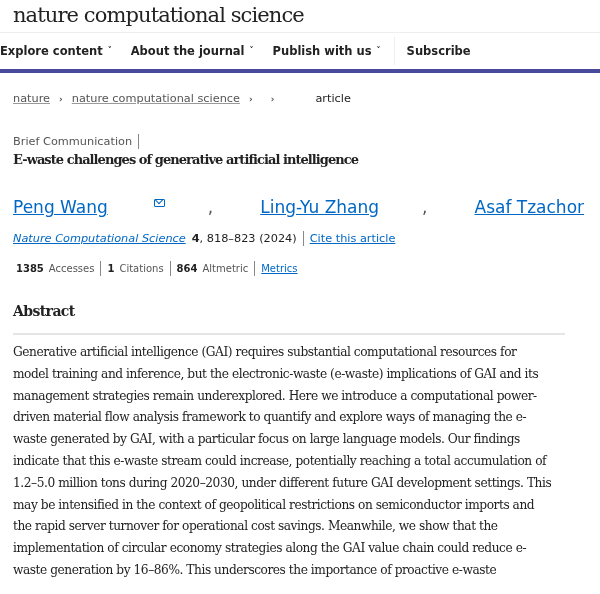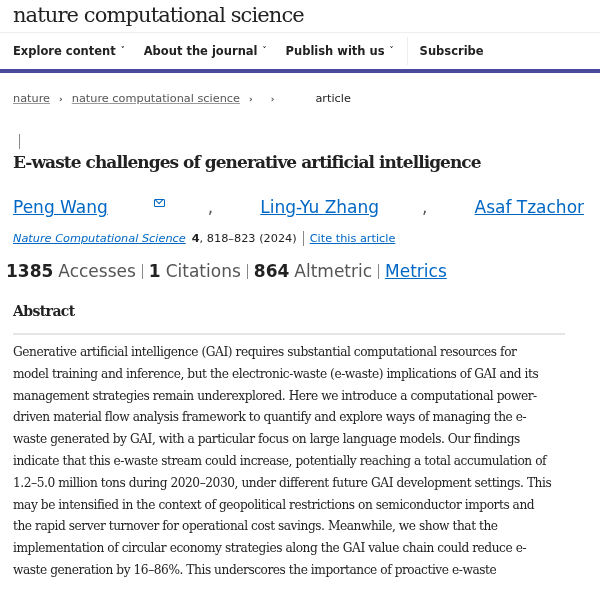--- a/index.html
+++ b/index.html
@@ -2,48 +2,48 @@
 <html><head>
   <meta charset="utf-8">
   <style>
     * { box-sizing: border-box; margin: 0; padding: 0; }
     html, body { width: 600px; height: 594px; overflow: hidden; background: #ffffff; }
     body { font-family: "DejaVu Sans", sans-serif; color: #222222; position: relative; }
 
     .site-header { height: 33px; border-bottom: 1px solid #eeeeee; padding-left: 13px; }
     .brand { font-family: "DejaVu Serif", serif; font-size: 21px; letter-spacing: -0.9px; color: #222; line-height: 30px; white-space: nowrap; }
 
-    .nav { height: 40px; display: flex; align-items: center; padding-left: 13px; border-bottom: 4px solid #4a4a9c; }
+    .nav { height: 40px; display: flex; align-items: center; padding-left: 0; border-bottom: 4px solid #4a4a9c; }
     .nav-item { font-size: 11.5px; font-weight: bold; color: #222; display: flex; align-items: center; margin-right: 19px; cursor: pointer; white-space: nowrap; }
     .nav-item .chev { font-size: 8px; margin-left: 5px; display: inline-block; transform: translateY(-1px); }
     .nav-sep { width: 1px; height: 28px; background: #eeeeee; margin-right: 12px; margin-left: -6px; }
 
     .breadcrumbs { position: absolute; top: 92px; left: 13px; font-size: 11.3px; color: #555; white-space: nowrap; display: flex; align-items: center; }
     .breadcrumbs a { color: #555; text-decoration: underline; text-decoration-color: #999; }
     .breadcrumbs .sep { font-size: 9px; margin: 0 9px; color: #555; font-weight: bold; }
     .breadcrumbs .current { color: #222; margin-left: 32px; }
 
     .meta-line { position: absolute; top: 134px; left: 13px; font-size: 11.3px; color: #555; white-space: nowrap; display: flex; align-items: center; }
     .vsep { display: inline-block; width: 1px; height: 15px; background: #888; margin: 0 6px; }
 
-    .title { position: absolute; top: 152px; left: 13px; font-family: "DejaVu Serif", serif; font-weight: bold; font-size: 17px; letter-spacing: -0.95px; color: #222; white-space: nowrap; }
+    .title { position: absolute; top: 152px; left: 13px; font-family: "DejaVu Serif", serif; font-weight: bold; font-size: 13px; letter-spacing: -0.95px; color: #222; white-space: nowrap; }
 
     .authors { position: absolute; top: 197px; left: 13px; font-size: 17px; color: #555; white-space: nowrap; display: flex; align-items: center; gap: 43px; }
     .authors a { color: #0067c5; text-decoration: underline; }
     .mail { display: inline-block; width: 11px; height: 8px; border: 1.4px solid #0067c5; border-radius: 1px; position: relative; margin-left: 3px; transform: translateY(-4px); }
     .mail::after { content: ""; position: absolute; left: 1px; top: -3px; width: 5px; height: 5px; border-right: 1.4px solid #0067c5; border-bottom: 1.4px solid #0067c5; transform: rotate(45deg); }
     .comma { margin-right: 4px; }
     .amp { margin: 0 5px; }
 
     .citation { position: absolute; top: 231px; left: 13px; font-size: 11.3px; color: #222; white-space: nowrap; display: flex; align-items: center; }
     .citation a { color: #0067c5; text-decoration: underline; }
     .citation .journal { font-style: italic; }
     .citation .vol { font-weight: bold; margin-left: 6px; }
 
-    .metrics { position: absolute; top: 261px; left: 6px; font-size: 17px; color: #555; white-space: nowrap; display: flex; align-items: center; }
+    .metrics { position: absolute; top: 261px; left: 16px; font-size: 10px; color: #555; white-space: nowrap; display: flex; align-items: center; }
     .metrics b { color: #222; margin-right: 5px; }
     .metrics a { color: #0067c5; text-decoration: underline; }
 
     .abstract-heading { position: absolute; top: 303px; left: 13px; font-family: "DejaVu Serif", serif; font-weight: bold; font-size: 14px; letter-spacing: -0.6px; color: #222; }
     .abstract-rule { position: absolute; top: 333px; left: 13px; width: 552px; height: 2px; background: #e5e5e5; }
 
     .abstract-text { position: absolute; top: 342px; left: 13px; width: 600px; font-family: "DejaVu Serif", serif; font-size: 12.2px; letter-spacing: -0.45px; color: #222; }
     .abstract-text .ln { display: block; height: 21.8px; line-height: 21.8px; white-space: nowrap; }
   </style>
 </head>
@@ -75,20 +75,21 @@
 <div class="breadcrumbs">
   <a>nature</a>
   <span class="sep">›</span>
   <a>nature computational science</a>
   <span class="sep">›</span>
   <span class="sep">›</span>
   <span class="current">article</span>
 </div>
 
 <div class="meta-line">
+  <span>Brief Communication</span>
   <span class="vsep"></span>
 </div>
 
 <h1 class="title">E-waste challenges of generative artificial intelligence</h1>
 
 <div class="authors">
   <a>Peng Wang</a>
   <span class="mail"></span>
   <span class="comma">,</span>
   <a>Ling-Yu Zhang</a>

